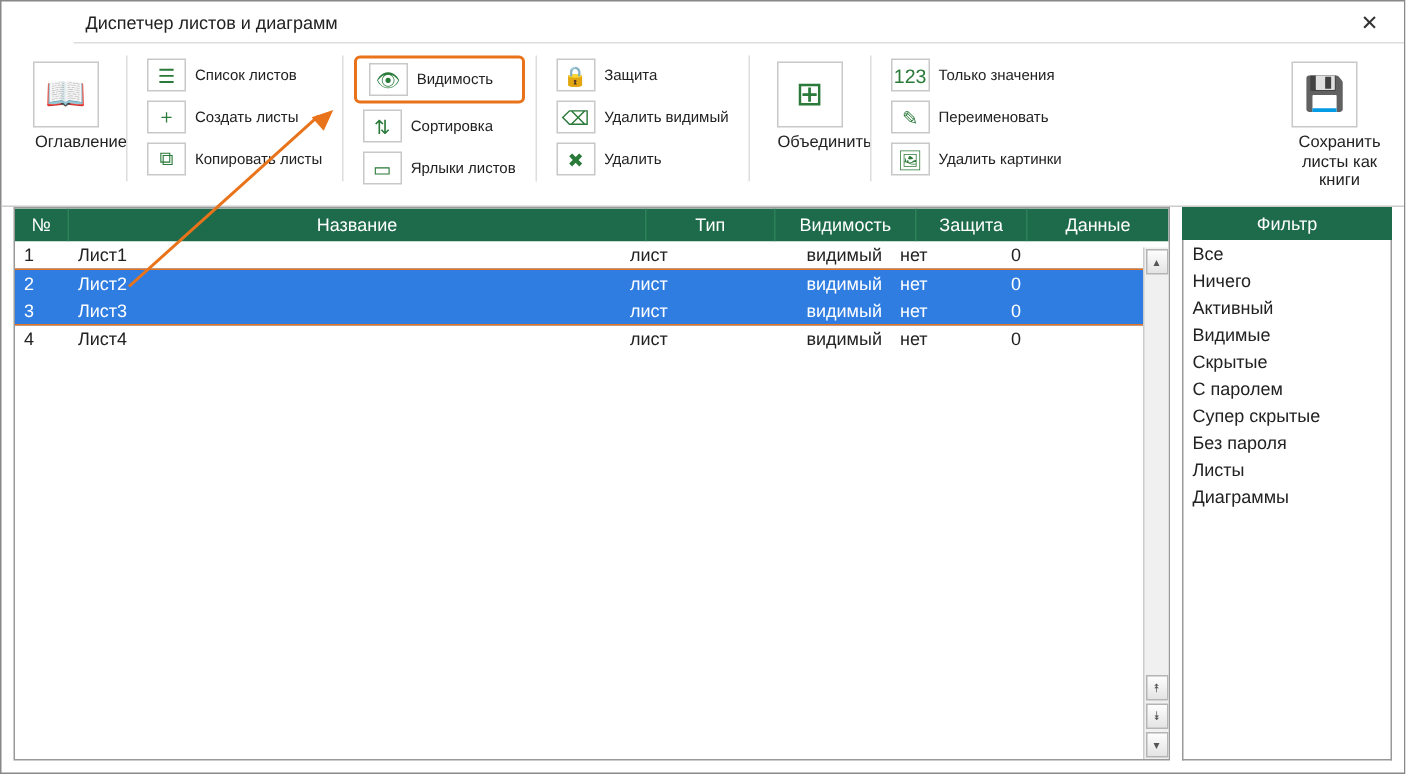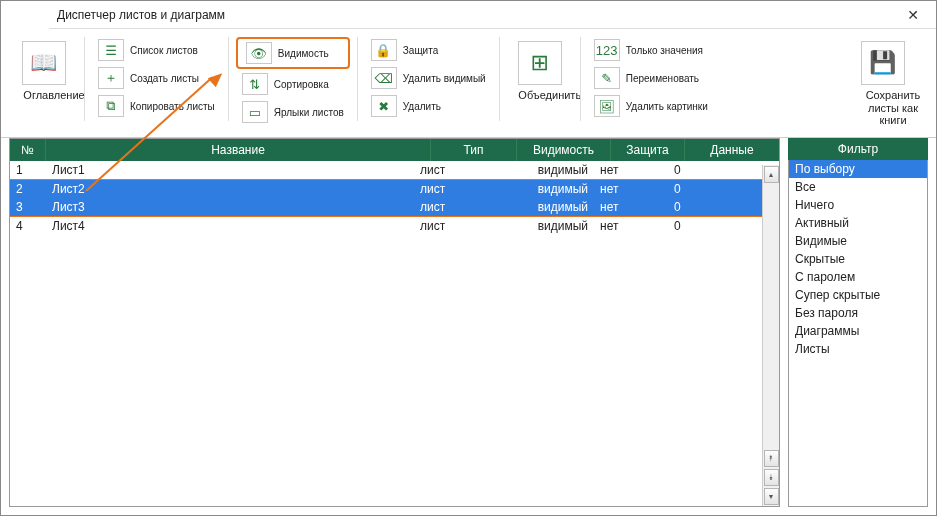--- a/index.html
+++ b/index.html
@@ -194,31 +194,30 @@
         <div class="sb-track"></div>
         <div class="sb-btn">⯭</div>
         <div class="sb-btn">⯯</div>
         <div class="sb-btn">▾</div>
       </div>
     </div>
 
     <div class="filter-panel">
       <div class="filter-head">Фильтр</div>
       <div class="filter-list" id="filter-list">
-          <div class="filter-item sel">По выбору</div>
           <div class="filter-item">Все</div>
           <div class="filter-item">Ничего</div>
           <div class="filter-item">Активный</div>
           <div class="filter-item">Видимые</div>
           <div class="filter-item">Скрытые</div>
           <div class="filter-item">С паролем</div>
           <div class="filter-item">Супер скрытые</div>
           <div class="filter-item">Без пароля</div>
+          <div class="filter-item">Листы</div>
           <div class="filter-item">Диаграммы</div>
-          <div class="filter-item">Листы</div>
         </div>
     </div>
   </div>
 </div>
 
 <div class="arrow" style="left:86px; top:190px;">
   <div class="arrow-line" style="transform: rotate(-42deg);"></div>
 </div>
 <div class="arrow" style="left:210px; top:72px;">
   <div class="arrow-head" style="transform: rotate(-42deg);"></div>

